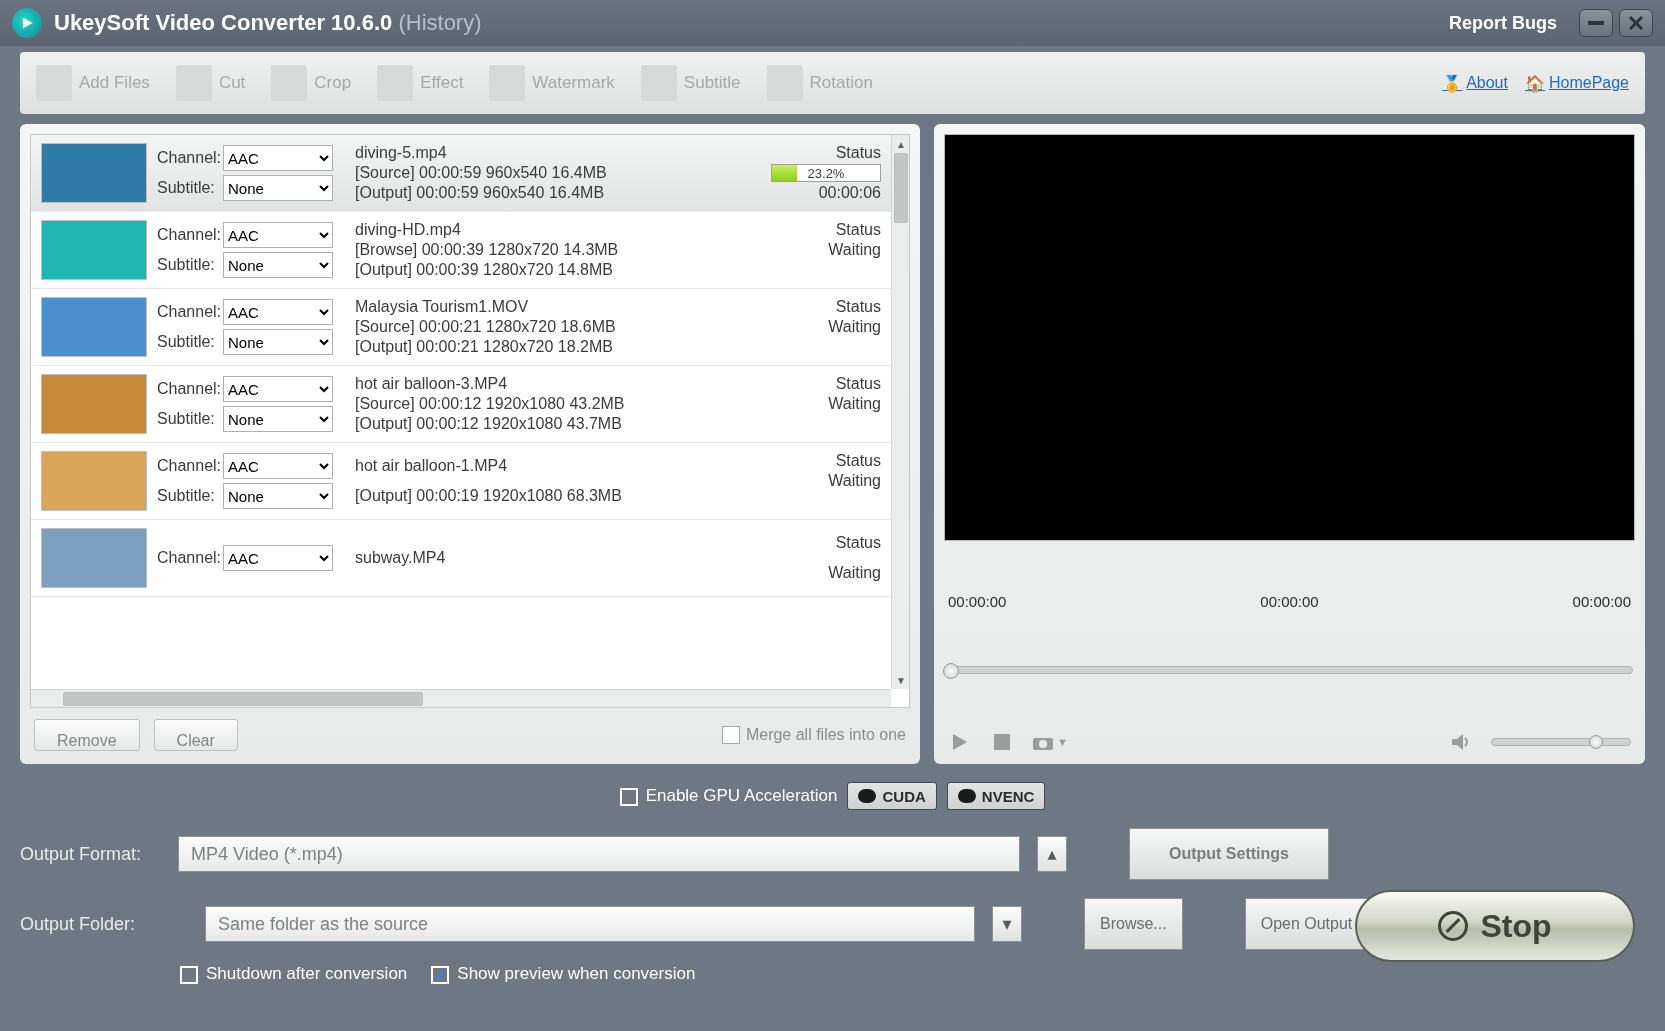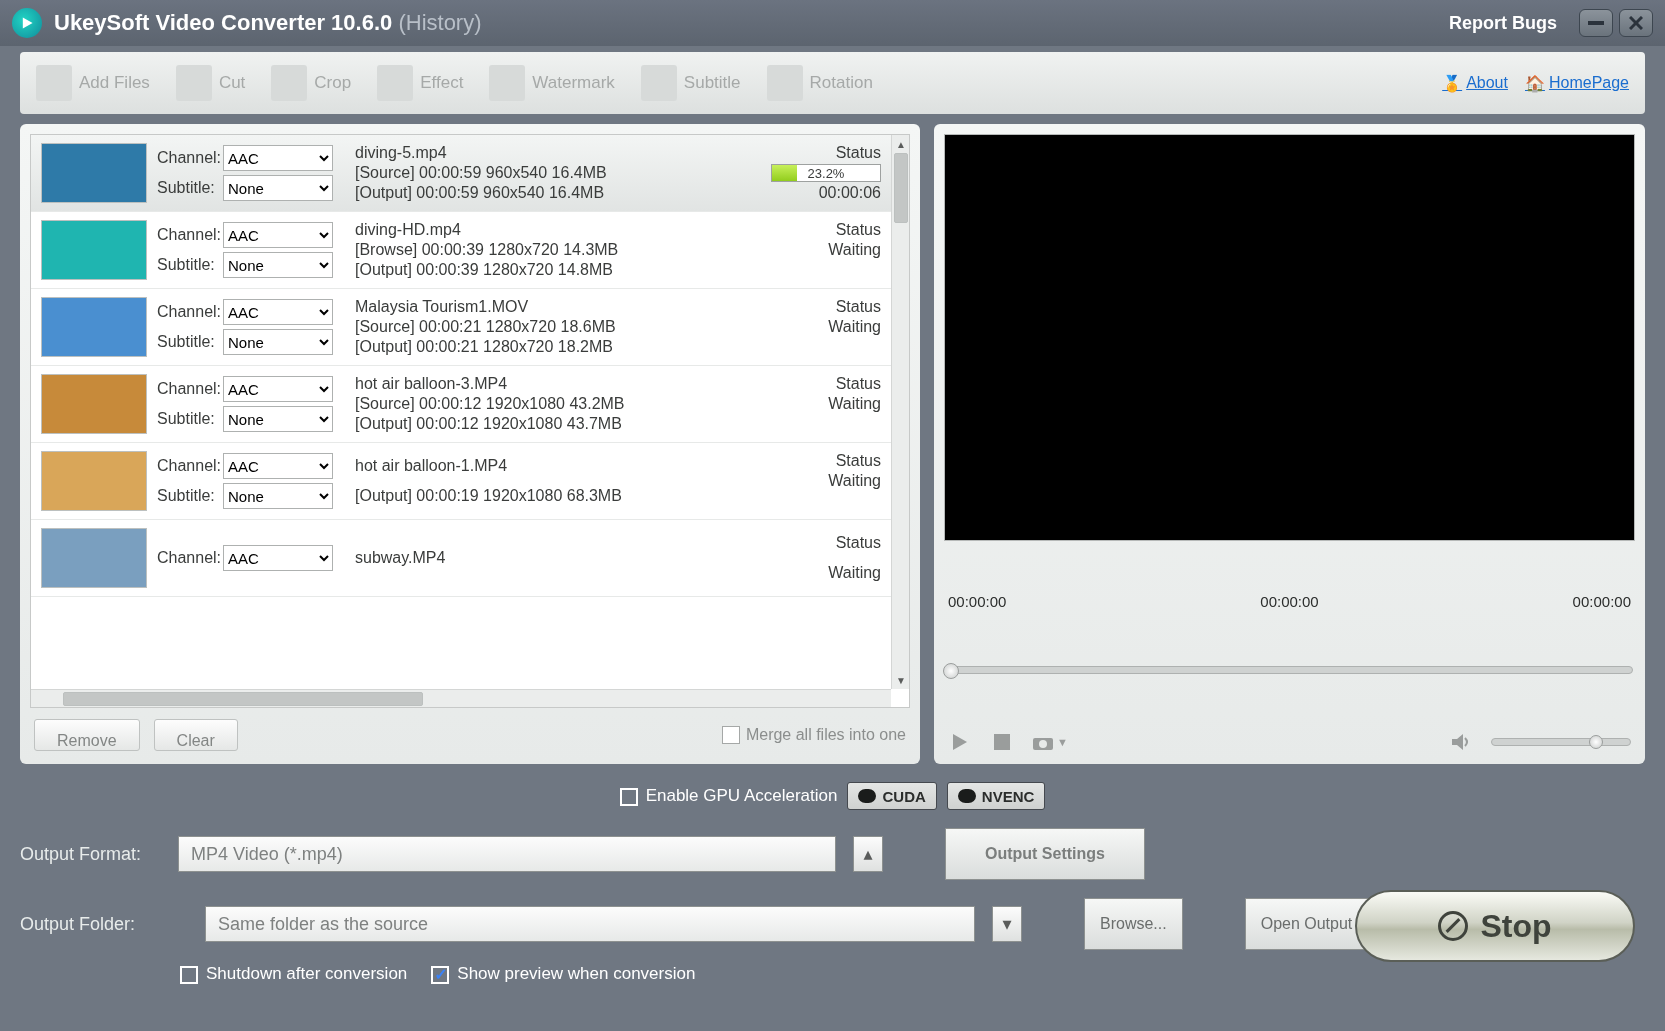--- a/index.html
+++ b/index.html
@@ -58,21 +58,21 @@
 .pctrls .volbar { width:140px; height:8px; background:#cfd2d1; border:1px solid #aeb1b0; border-radius:4px; position:relative; }
 .pctrls .volbar .vk { position:absolute; left:70%; top:-4px; width:14px; height:14px; border-radius:50%; background:radial-gradient(#fff,#c8cbca); border:1px solid #9b9e9d; }
 
 .gpubar { display:flex; justify-content:center; align-items:center; gap:10px; margin-top:18px; color:#fff; font-size:17px; }
 .gpubadge { height:28px; padding:0 10px; border:1px solid #45494f; border-radius:3px; background:linear-gradient(#e4e6e5,#cfd1d0); color:#2b2d2c; display:flex; align-items:center; font-weight:bold; font-size:15px; gap:6px; }
 .gpubadge .eye { width:18px; height:14px; background:#1a1c1b; border-radius:50% / 60%; }
 
 .outrow { display:flex; align-items:center; gap:18px; margin:18px 20px 0 20px; color:#e8eceb; font-size:18px; }
 .outrow .olabel { width:140px; }
 .obox { height:36px; border:1px solid #8d9190; background:linear-gradient(#fcfcfc,#e7e9e8); color:#7e8180; font-size:18px; padding:0 12px; display:flex; align-items:center; }
-.obox.fmt { width:658px; }
+.obox.fmt { width:842px; }
 .obox.fld { width:770px;margin-left:27px; }
 .dropbtn { width:30px; height:36px; border:1px solid #8d9190; background:linear-gradient(#fcfcfc,#dfe1e0); display:flex; align-items:center; justify-content:center; color:#5a5c5b; cursor:pointer; margin-left:-1px; }
 .mbtn { height:52px; padding:0 15px; border:1px solid #8d9190; background:linear-gradient(#f6f7f6,#dadddc); color:#6a6d6c; font-size:16px; cursor:pointer;margin-left:44px; }
 .mbtn.wide { width:200px; font-weight:bold; color:#7b7e7d; }
 .stopbtn { width:280px; height:72px; border-radius:36px; border:2px solid #5a5e57; background:linear-gradient(#fafbf6,#d0d3c6 45%,#b8bca9 55%,#e6e8df); display:flex; align-items:center; justify-content:center; gap:12px; font-size:32px; font-weight:bold; color:#3f433c; cursor:pointer; margin-left:auto; }
 .stopbtn .cancel-icn { width:30px; height:30px; border:3px solid #3f433c; border-radius:50%; position:relative; }
 .stopbtn .cancel-icn::after { content:''; position:absolute; left:3px; top:10px; width:18px; height:3px; background:#3f433c; transform:rotate(-45deg); }
 
 .lastrow { display:flex; align-items:center; gap:24px; margin:14px 20px 0 180px; color:#fff; font-size:17px; }
 .chk2 { width:18px; height:18px; border:2px solid #fff; display:inline-block; vertical-align:middle; margin-right:8px; position:relative; }

